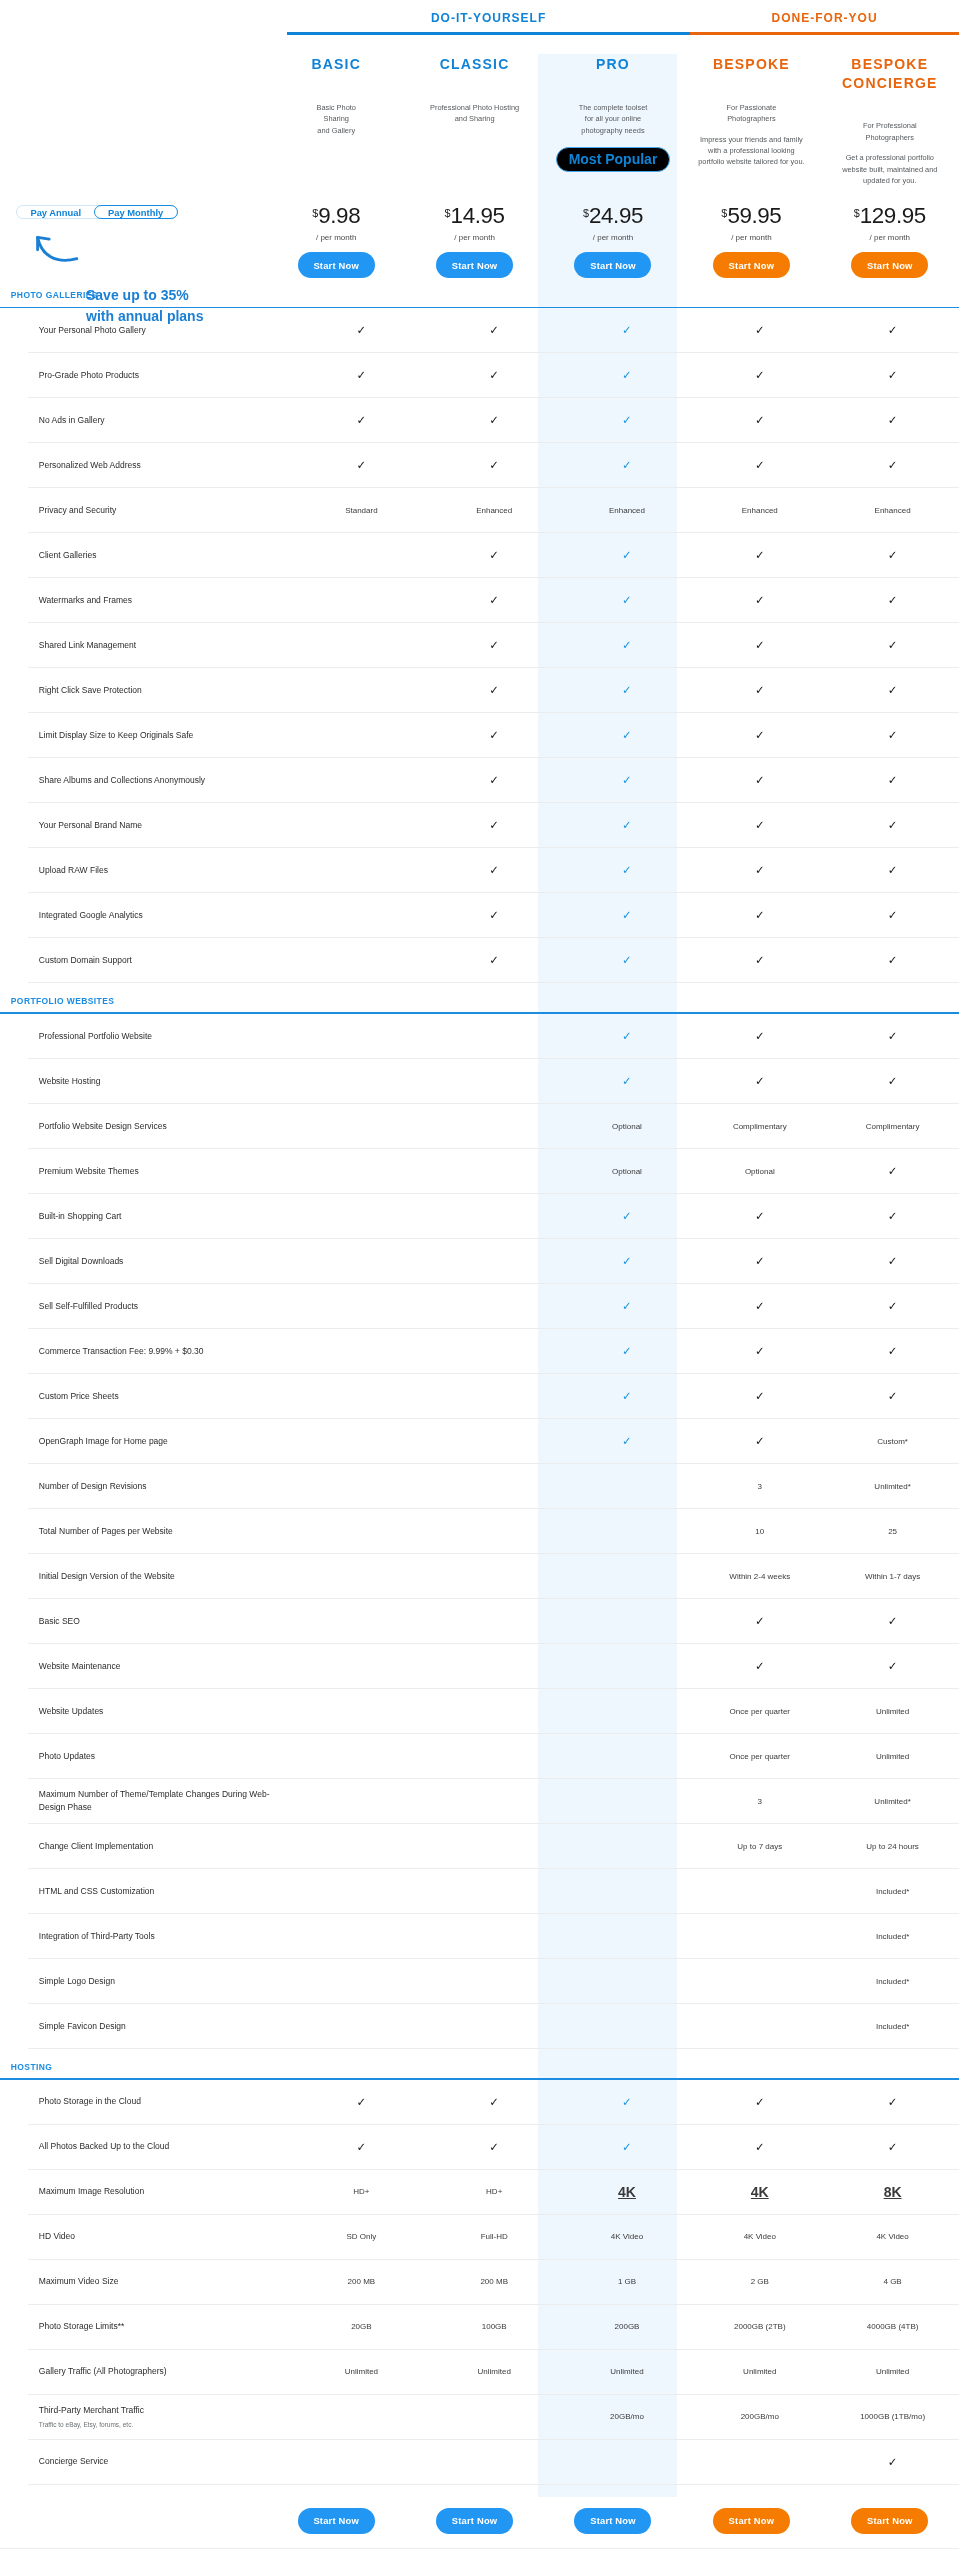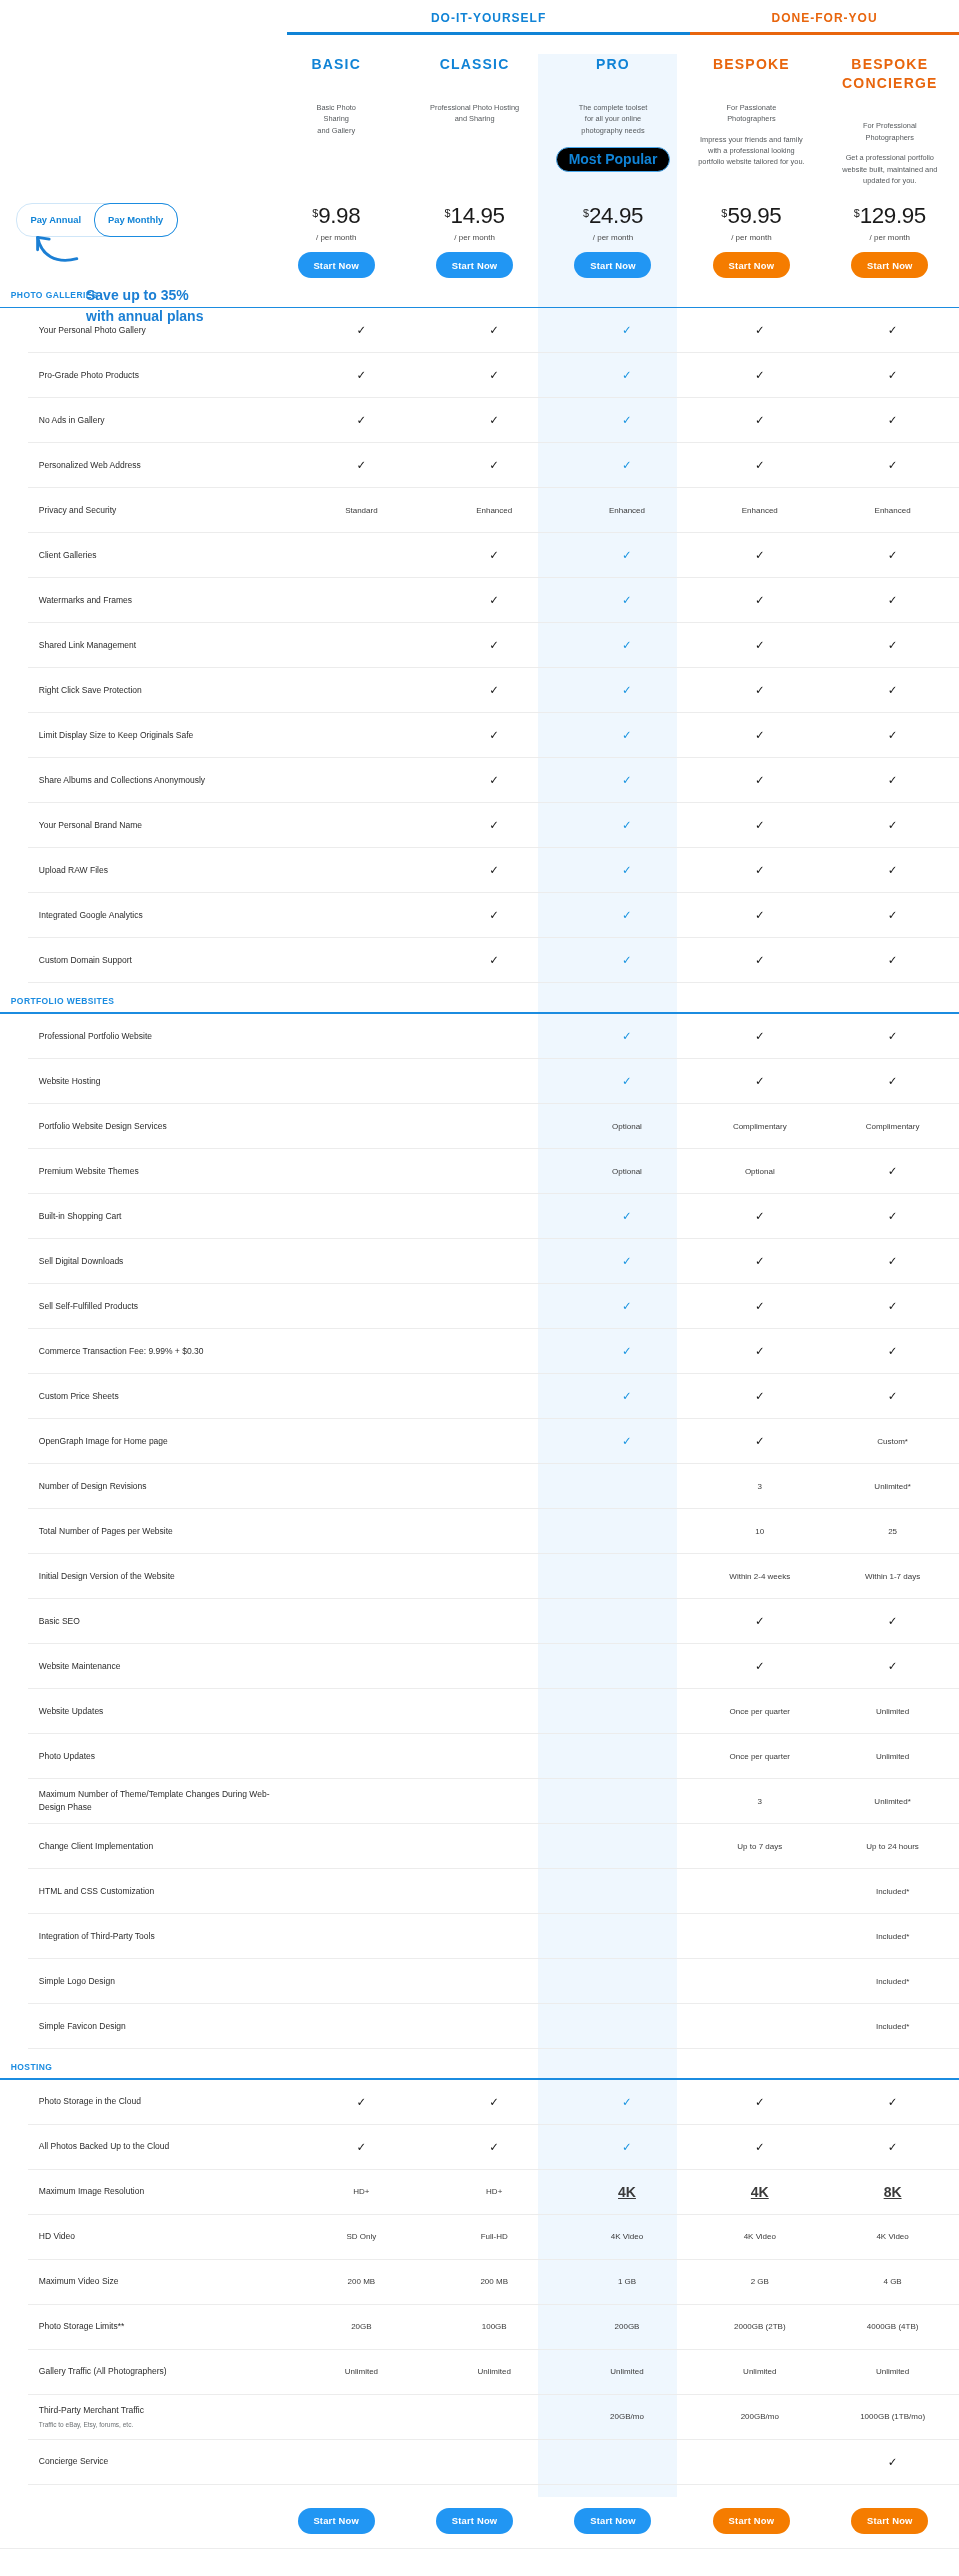--- a/index.html
+++ b/index.html
@@ -52,21 +52,21 @@
     display:inline-block; margin-top:10.8px; border:0.9px solid #49a9ee;
     border-radius:12.6px; padding:3.6px 11.7px; font-size:14px; font-weight:bold;
     color:#1083d6; background:#000000;
   }
 
   
   .pricerow { display:grid; grid-template-columns:267px 1fr 1fr 1fr 1fr 1fr; align-items:flex-start; }
   .togglecell { padding:16px 0 0 16px; position:relative; }
   .toggle {
     display:inline-flex; align-items:stretch; border:0.9px solid #cfe6f8;
-    border-radius:16px; background:#fff; height:34px; overflow:visible;
+    border-radius:16px; background:#fff; height:14px; overflow:visible;
   }
   .toggle-opt {
     display:flex; align-items:center; justify-content:center;
     font-size:9.4px; font-weight:bold; color:#1083d6; padding:0 13.4px;
     border-radius:16px; white-space:nowrap;
   }
   .toggle-opt.active { border:1.3px solid #1b8ce0; margin:-0.9px; }
   .save-note {
     position:absolute; left:86px; top:50px; font-size:14px; font-weight:bold;
     color:#1b7fd4; line-height:1.55;margin-top:48px;

